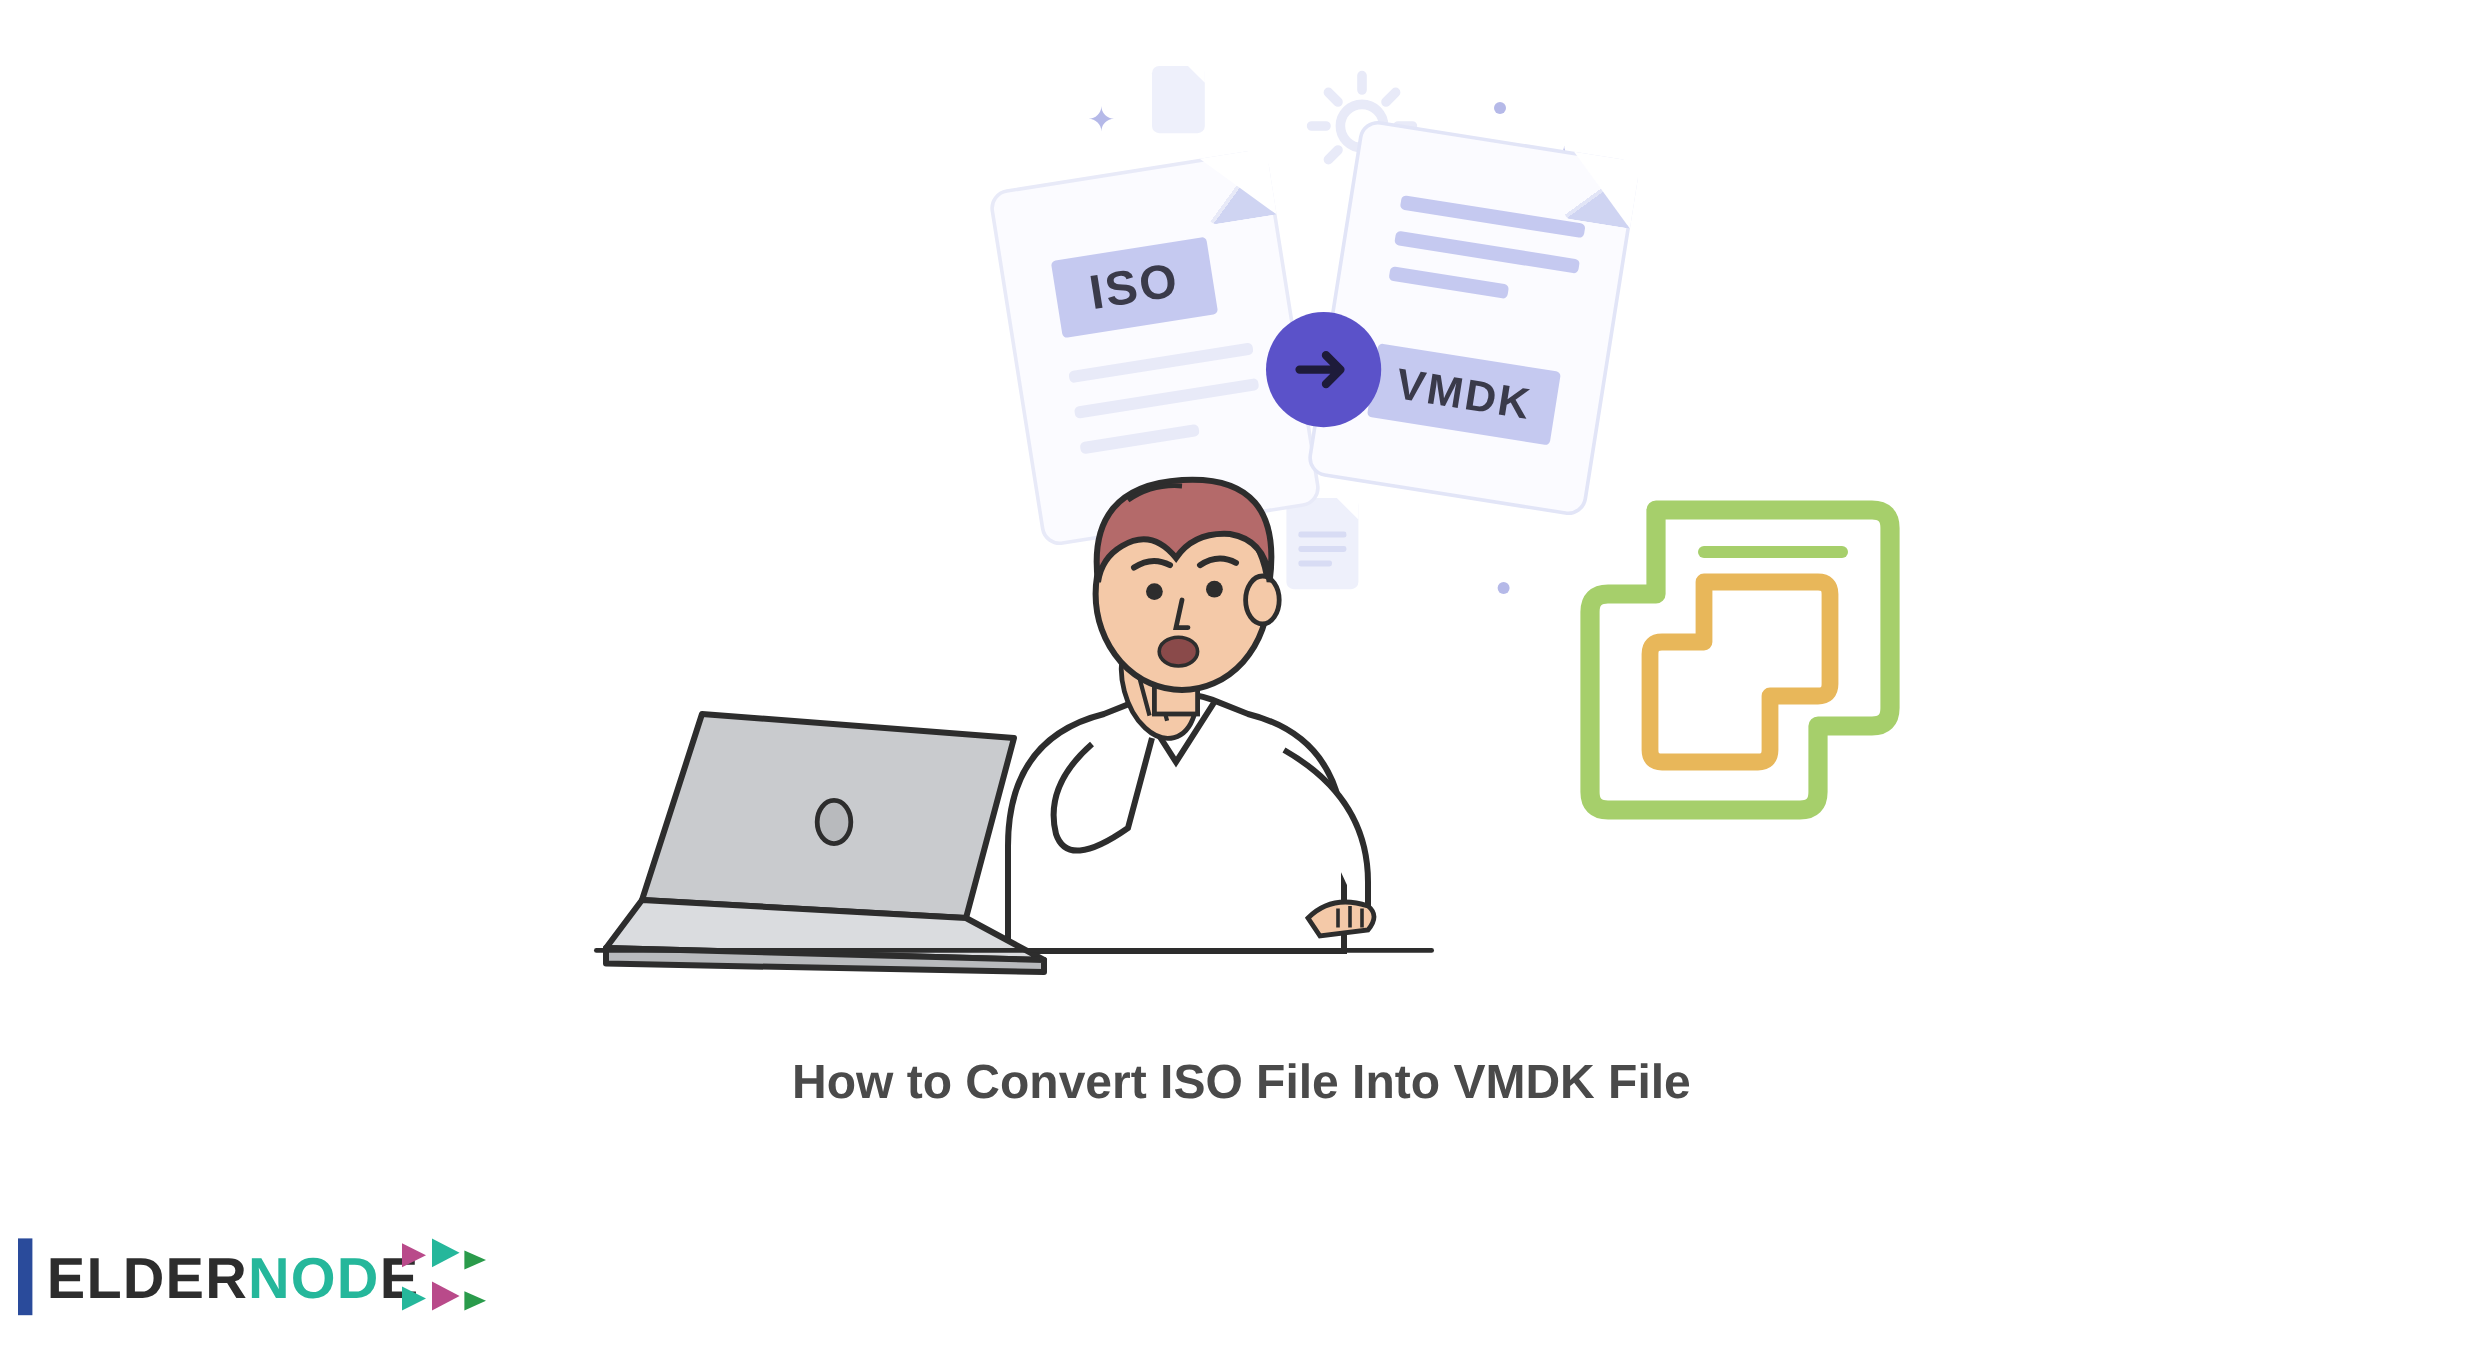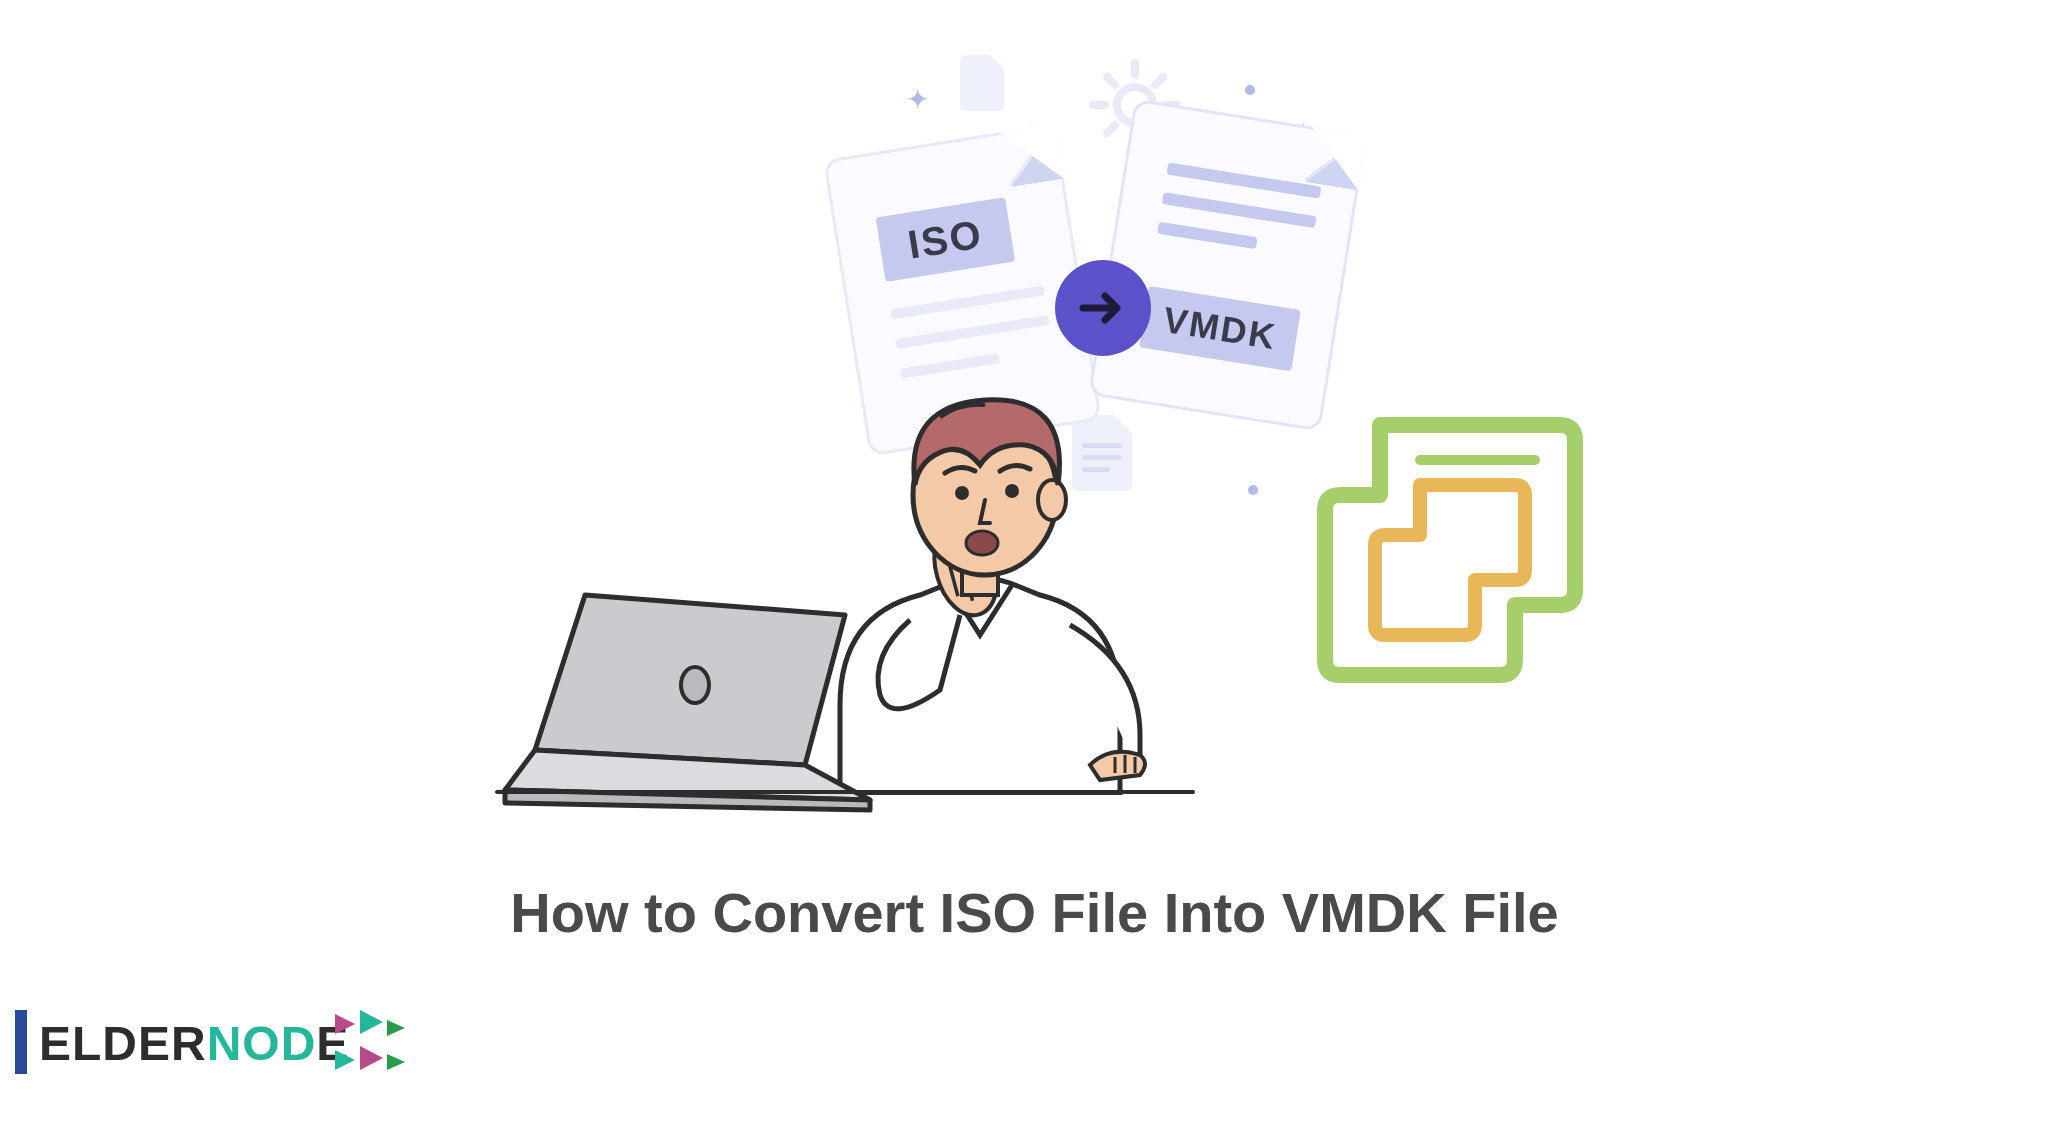--- a/index.html
+++ b/index.html
@@ -222,28 +222,28 @@
     }
     .vm-icon svg { width: 100%; height: 100%; }
     
     .title {
       position: absolute;
       left: 0;
       right: 0;
       top: 880px;
       text-align: center;
       color: #4a4a4a;
-      font-size: 56px;
+      font-size: 40px;
       font-weight: 700;
     }
     
     .logo {
       position: absolute;
       left: 15px;
-      bottom: 52px;
+      bottom: 30px;
       width: 420px;
       height: 80px;
     }
     .logo svg { width: 100%; height: 100%; }
     .bgdoc2-lines div {
       position: absolute;
       height: 5px;
       background: #d8dcf4;
       border-radius: 2px;
       left: 10px;

